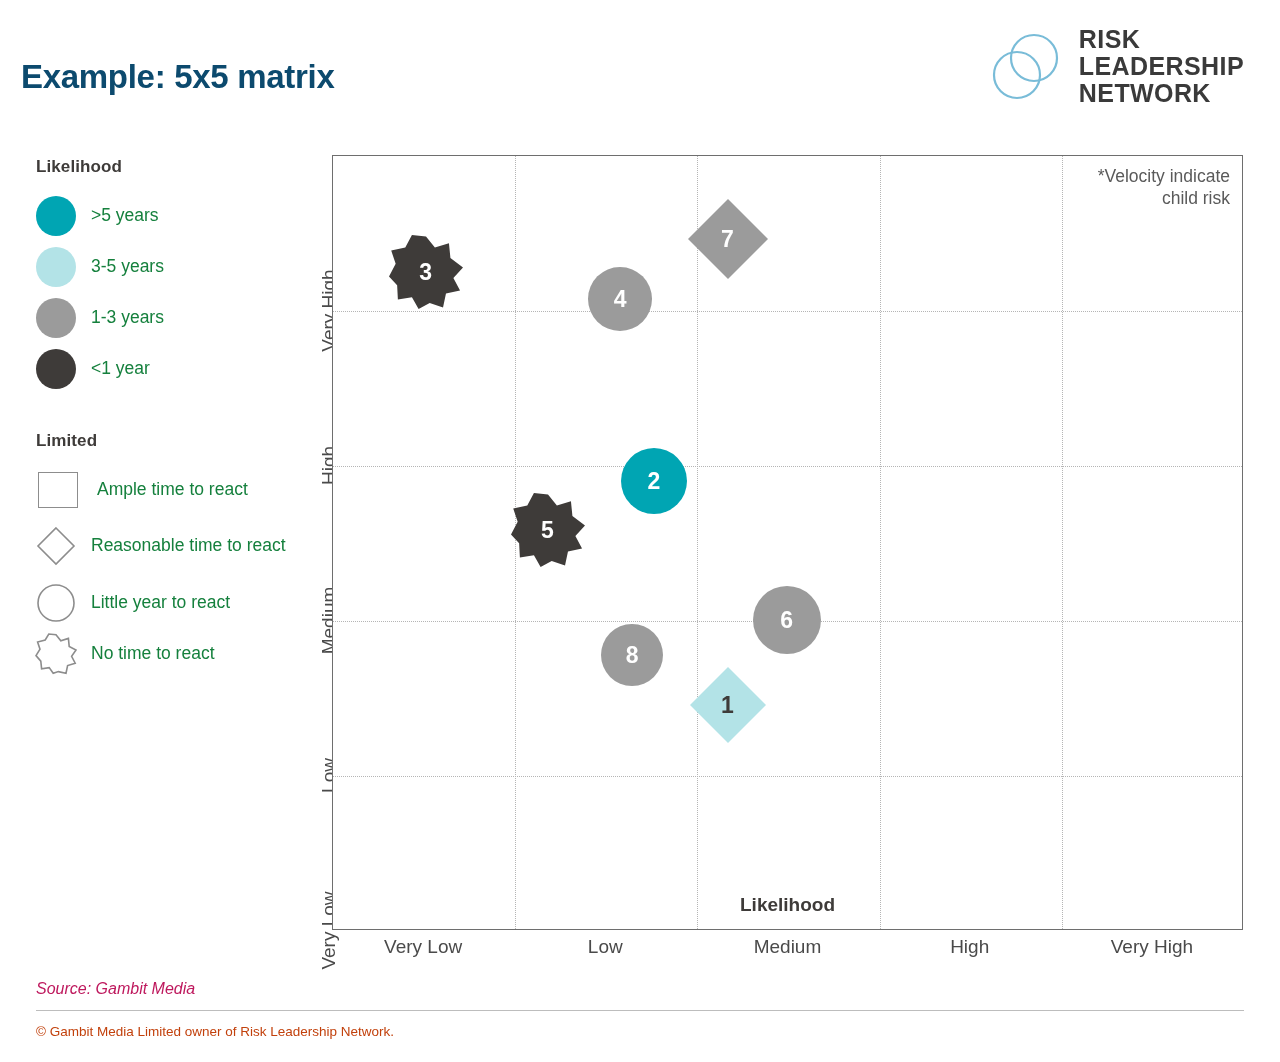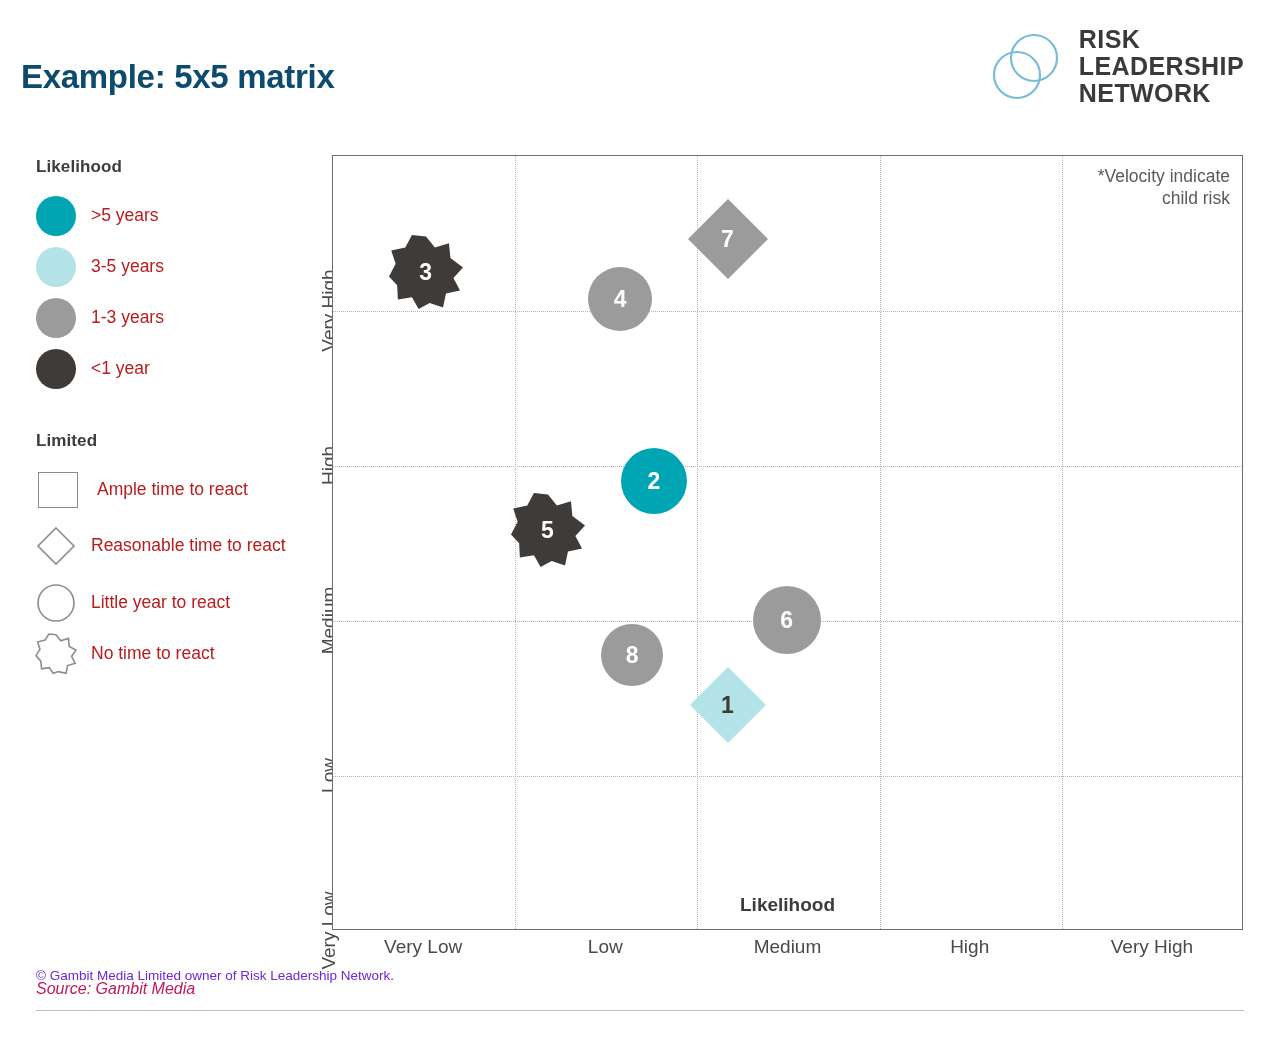--- a/index.html
+++ b/index.html
@@ -34,21 +34,21 @@
   #legend-velocity  { top: 431px; }
   .legend-title {
     font-size: 17px; font-weight: 700; color: #3e3b39;
     margin-bottom: 13px; letter-spacing: 0.1px;
   }
   .legend-row { display: flex; align-items: center; min-height: 51px; }
   .legend-swatch {
     width: 40px; height: 40px; flex: 0 0 40px;
     margin-right: 15px; position: relative;
   }
-  .legend-label { font-size: 17.5px; color: #b91c1c; line-height: 1.22; }
+  .legend-label { font-size: 17.5px; color: #15803d; line-height: 1.22; }
   .sw-circle { border-radius: 50%; }
   .sw-square-outline { border: 1.6px solid #8d8d8d; width: 36px; height: 36px; margin: 2px 19px 2px 2px; }
   .sw-outline-svg { overflow: visible; }
 
   
   #chart-area {
     position: absolute; left: 332px; top: 155px;
     width: 911px; height: 775px;
     border: 1.5px solid #6e6e6e; background: #fff;
   }
@@ -98,22 +98,22 @@
   
   #source-note {
     position: absolute; left: 36px; top: 980px;
     font-size: 16px; color: #be185d; font-style: italic;
   }
   #footer-rule {
     position: absolute; left: 36px; top: 1010px;
     width: 1208px; height: 1px; background: #bdbdbd;
   }
   #copyright-note {
-    position: absolute; left: 36px; top: 968px;
-    font-size: 13.5px; color: #6d28d9;
+    position: absolute; left: 36px; top: 1024px;
+    font-size: 13.5px; color: #c2410c;
   }
 </style>
 </head>
 <body>
 
 <div id="page">
 
   <div id="page-title">Example: 5x5 matrix</div>
 
   <div id="brand-logo">

